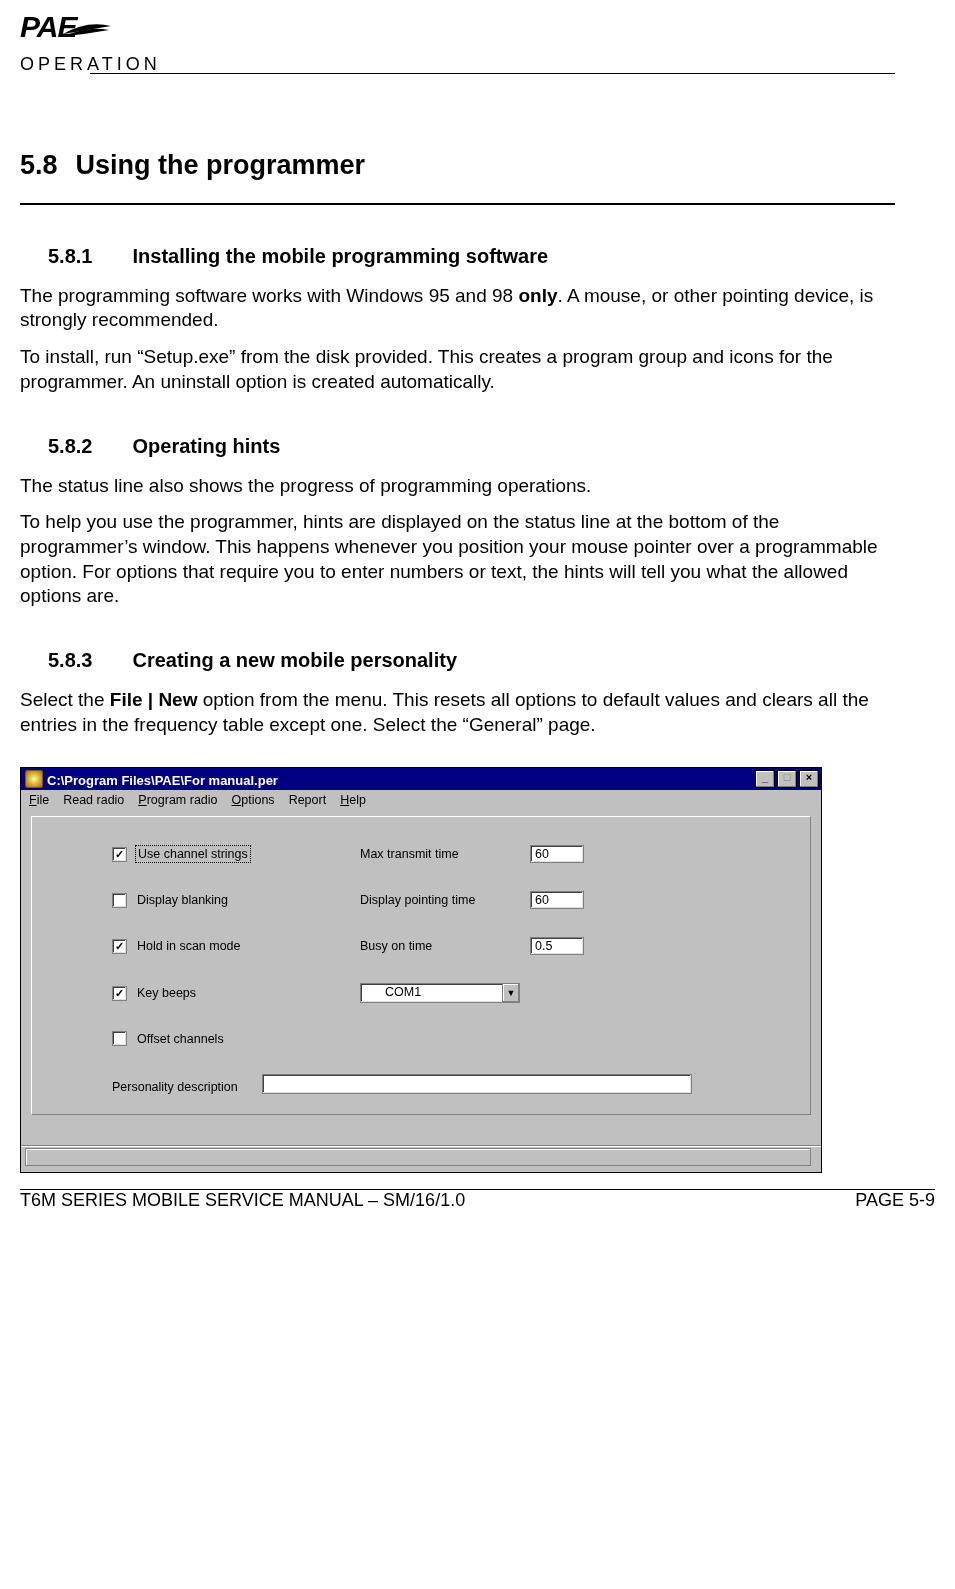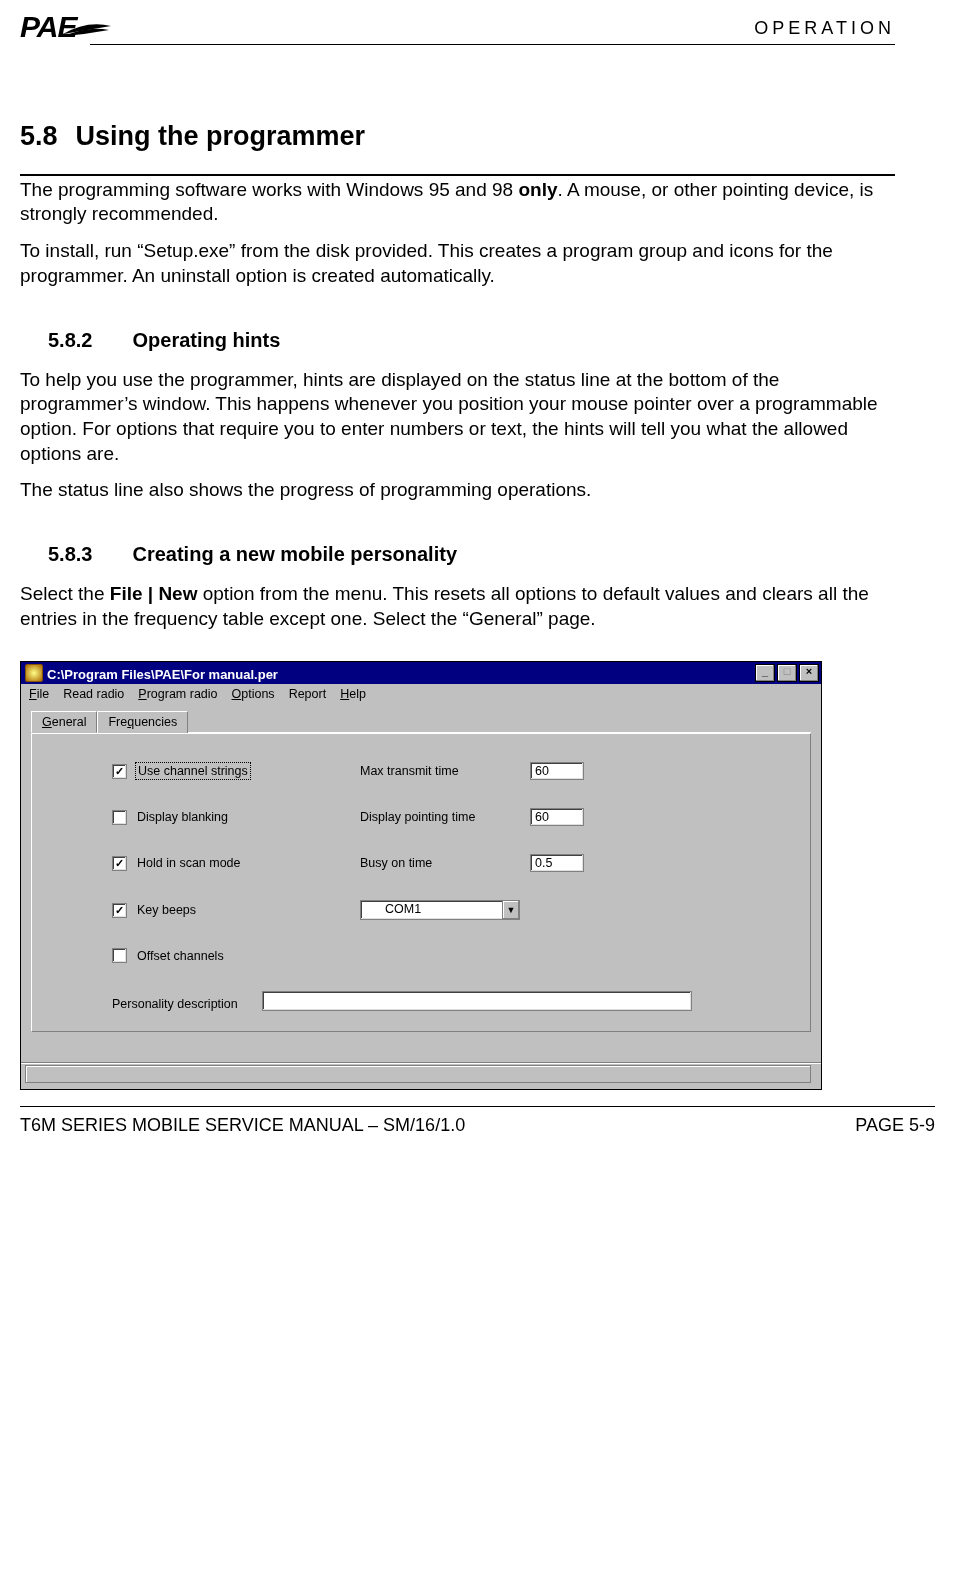--- a/index.html
+++ b/index.html
@@ -13,20 +13,21 @@
   .page {
     padding: 10px 60px 20px 20px;
     position: relative;
   }
   .header {
     display: flex;
     justify-content: space-between;
     align-items: flex-start;
     border-bottom: none;
     padding-bottom: 4px;
+    flex-direction: column;
   }
   .logo-wrap {
     position: relative;
   }
   .logo {
     font-family: "Arial Black", sans-serif;
     font-size: 30px;
     font-style: italic;
     letter-spacing: -1px;
     color: #000;
@@ -242,21 +243,20 @@
     display: inline-block;
     height: 16px;
     width: 99%;
     border: 1px solid #808080;
     box-shadow: inset 1px 1px 0 #fff;
   }
 
   .footer {
     margin-top: 16px;
     border-top: 1.5px solid #000;
-    padding-top: 8px;
     display: flex;
     justify-content: space-between;
     font-size: 18px;
     margin-left: 0;
     margin-right: -40px;
   }
 </style>
 </head>
 <body>
 
@@ -273,30 +273,33 @@
       </span>
     </div>
     <div class="header-right">OPERATION</div>
   </div>
   <hr class="header-rule">
 
   <h1 class="section">
     <span class="secnum">5.8</span><span>Using the programmer</span>
   </h1>
 
+  <h2 class="sub">
+    <span class="subnum">5.8.1</span><span>Installing the mobile programming software</span>
+  </h2>
   <p class="body">
     <span>The programming software works with Windows 95 and 98 </span><strong>only</strong><span>.  A mouse, or other pointing device, is strongly recommended.</span>
   </p>
   <p class="body">To install, run “Setup.exe” from the disk provided.  This creates a program group and icons for the programmer.  An uninstall option is created automatically.</p>
 
   <h2 class="sub">
     <span class="subnum">5.8.2</span><span>Operating hints</span>
   </h2>
+  <p class="body">The status line also shows the progress of programming operations.</p>
   <p class="body">To help you use the programmer,  hints are displayed on the status line at the bottom of the programmer’s window.  This happens whenever you position your mouse pointer over a programmable option.   For options that require you to enter numbers or text, the hints will tell you what the allowed options are.</p>
-  <p class="body">The status line also shows the progress of programming operations.</p>
 
   <h2 class="sub">
     <span class="subnum">5.8.3</span><span>Creating a new mobile personality</span>
   </h2>
   <p class="body">
     <span>Select the </span><strong>File | New</strong><span> option from the menu.   This resets all options to default values and clears all the entries in the frequency table except one.   Select the “General” page.</span>
   </p>
 
   <div class="win">
     <div class="titlebar">
@@ -312,24 +315,20 @@
     </div>
     <div class="menubar">
       <span class="m"><u>F</u><span>ile</span></span>
       <span class="m">Read radio</span>
       <span class="m"><u>P</u><span>rogram radio</span></span>
       <span class="m"><u>O</u><span>ptions</span></span>
       <span class="m">Report</span>
       <span class="m"><u>H</u><span>elp</span></span>
     </div>
     <div class="client">
-      <div class="tabs">
-        <div class="tab active"><u>G</u><span>eneral</span></div>
-        <div class="tab"><span>Fre</span><u>q</u><span>uencies</span></div>
-      </div>
       <div class="tabpanel">
 
         <div class="formrow">
           <div class="ckcol">
             <span class="ck checked"></span>
             <span class="cklabel dotted">Use channel strings</span>
           </div>
           <span class="rlabel">Max transmit time</span>
           <input class="tinput" value="60" style="">
         </div>

